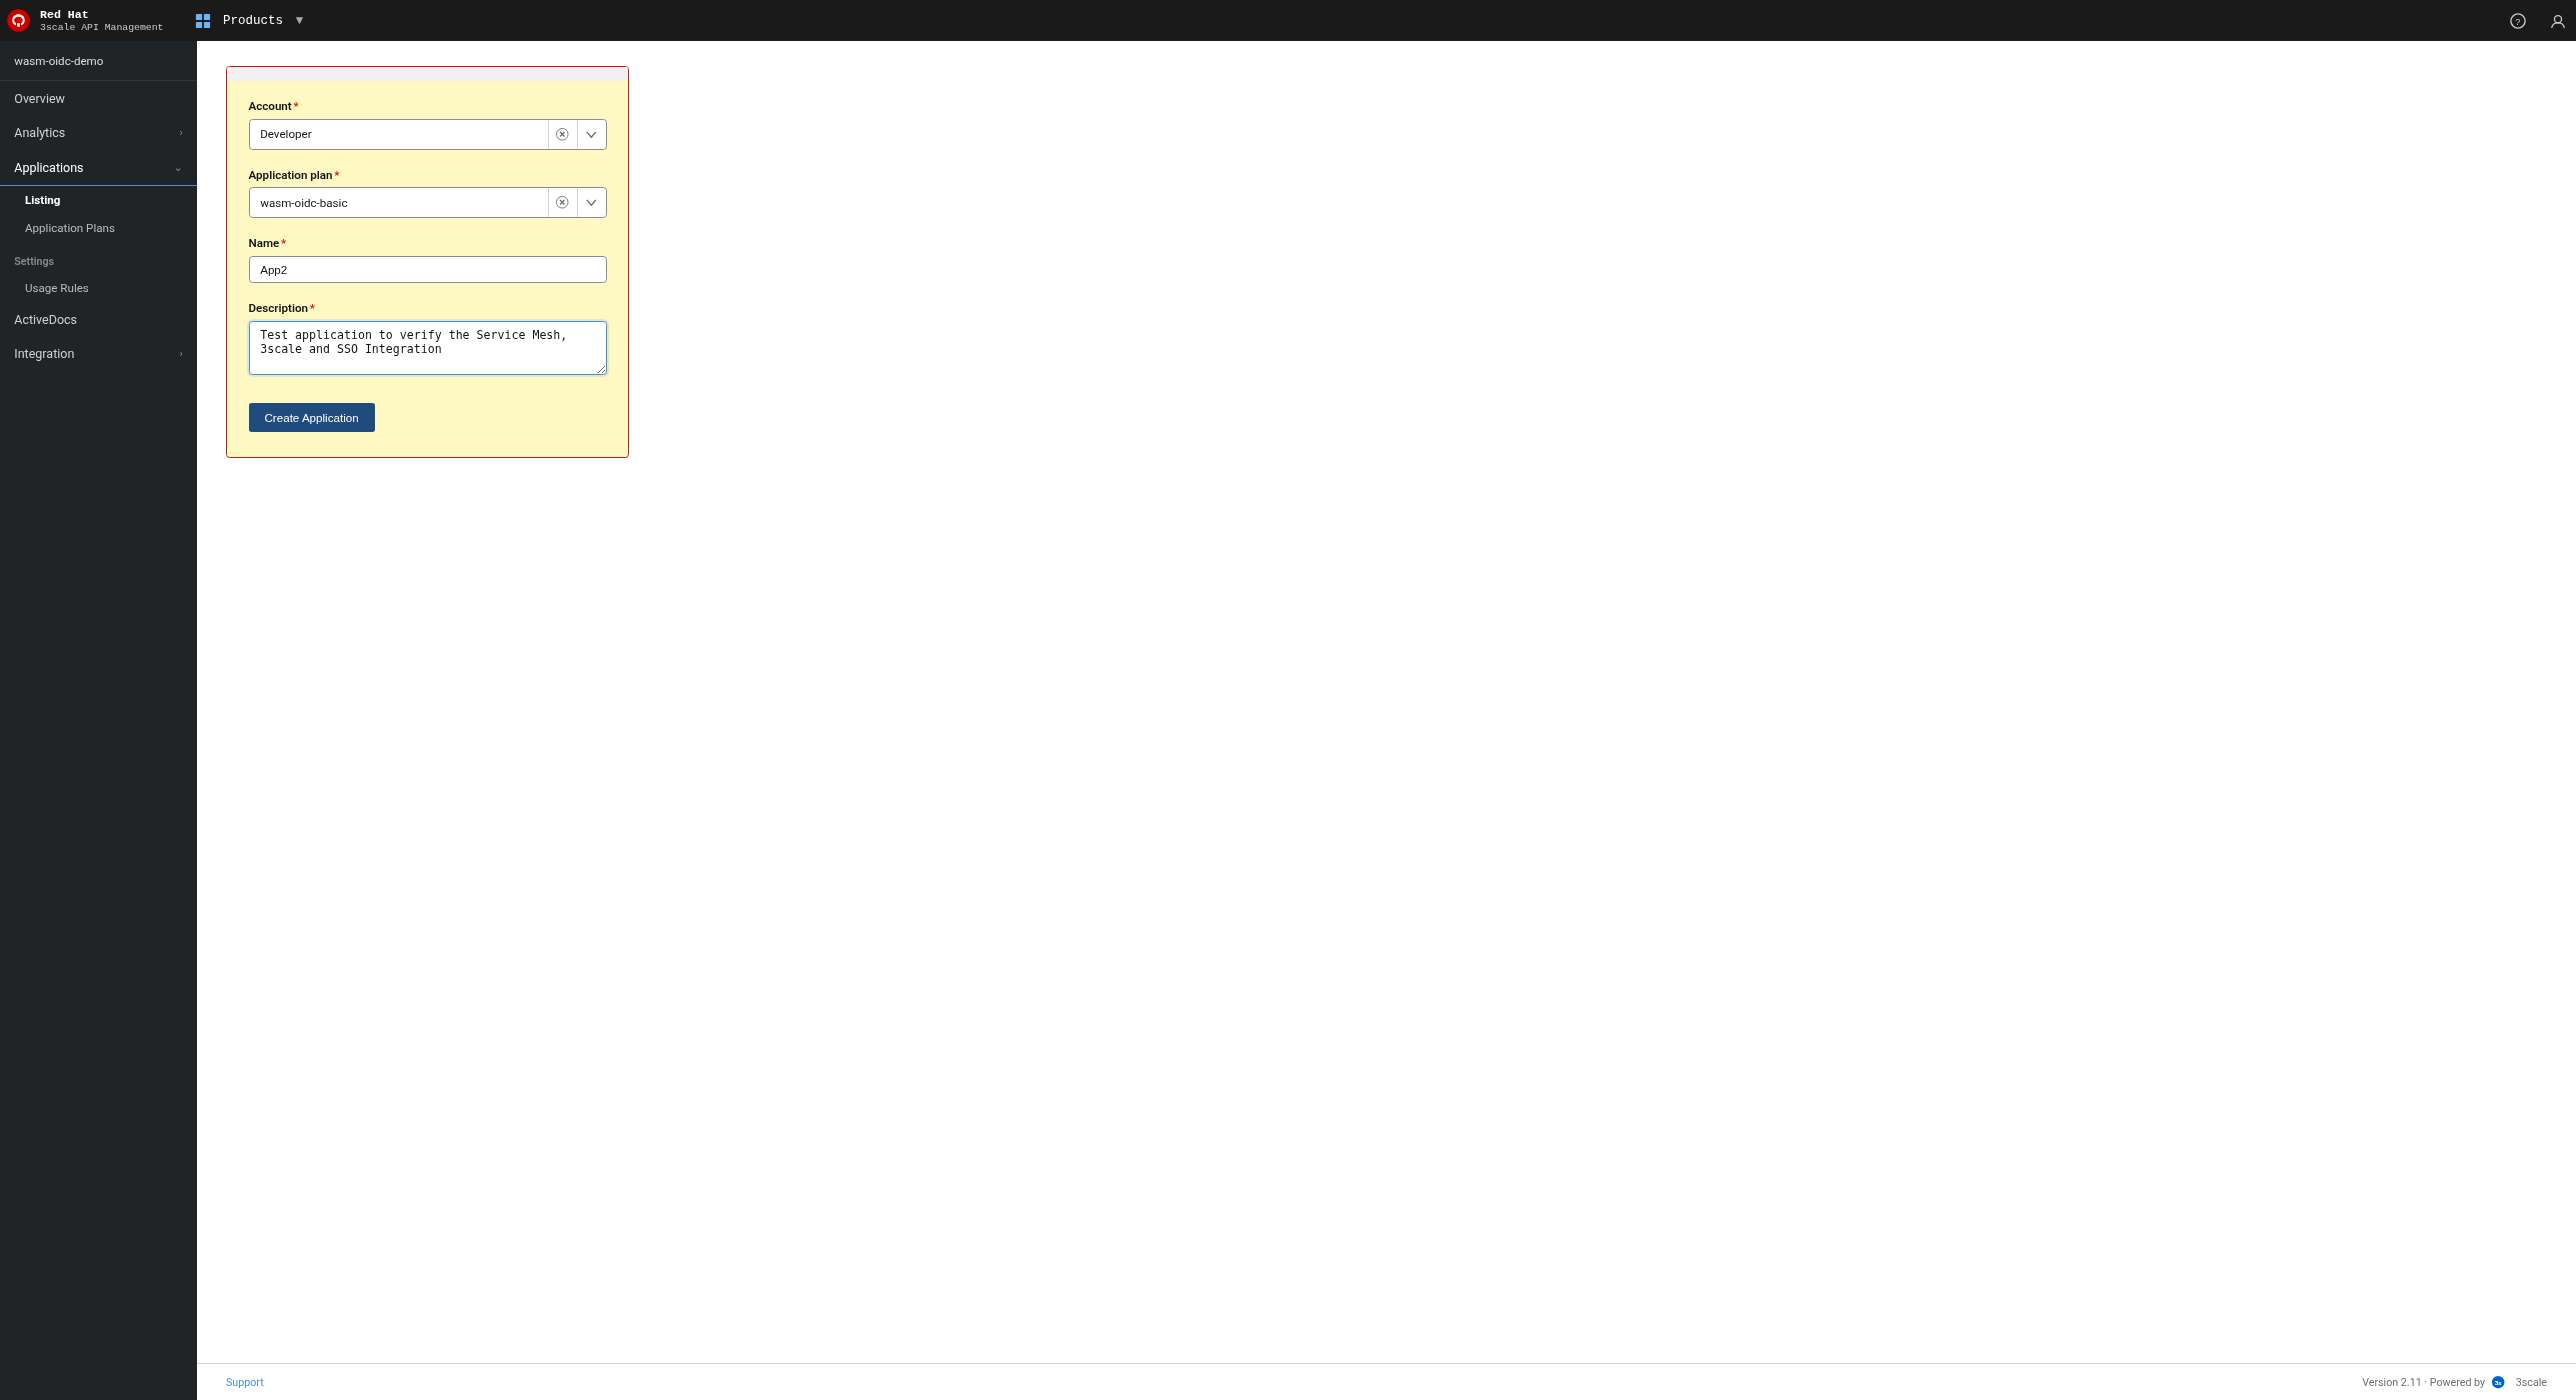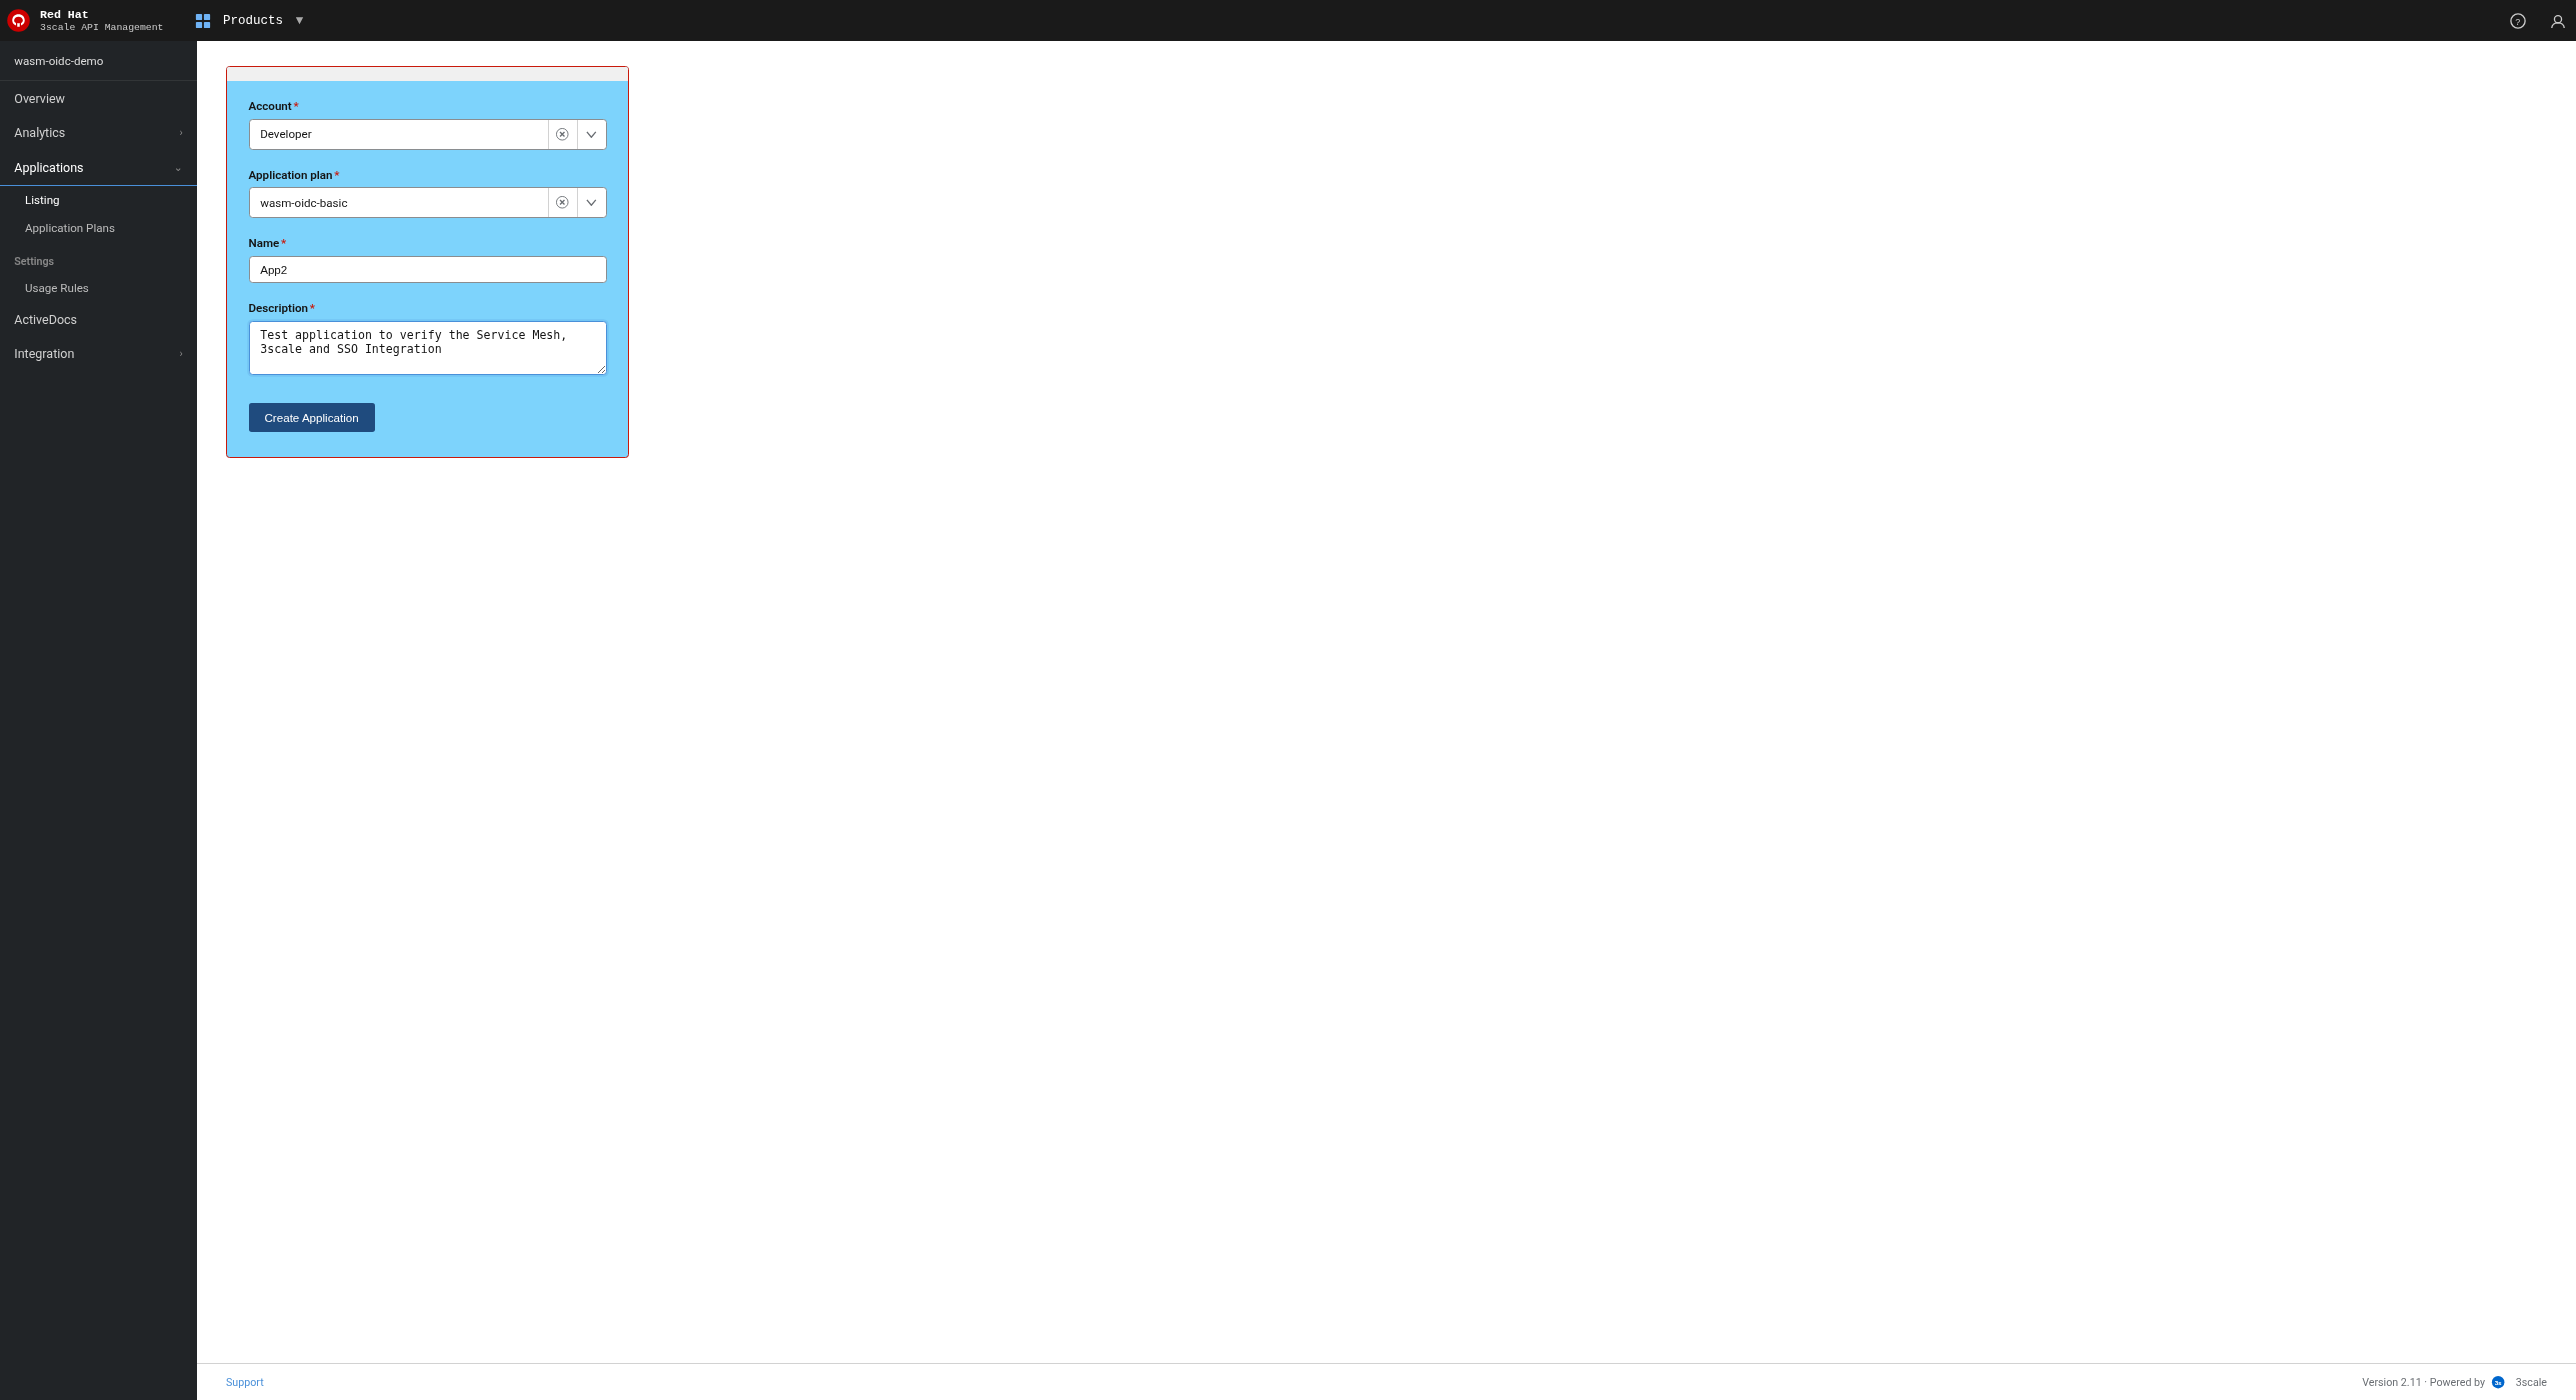--- a/index.html
+++ b/index.html
@@ -58,21 +58,21 @@
     .sidebar-item.active { color: #fff; }
     .sidebar-item.has-underline {
       border-bottom: 1.8px solid #4a90d9;
     }
     .sidebar-sub-item {
       padding: 7.2px 14.3px 7.2px 25px;
       color: #bbb;
       font-size: 11.6px;
       cursor: pointer;
     }
-    .sidebar-sub-item.active-sub { color: #fff; font-weight: 400; }
+    .sidebar-sub-item.active-sub { color: #fff; font-weight: 700; }
     .sidebar-section-label {
       padding: 12.5px 14.3px 5.4px 14.3px;
       color: #888;
       font-size: 10.7px;
       font-weight: 600;
       text-transform: none;
     }
     .chevron { font-size: 10.7px; color: #888; }
 
     
@@ -92,21 +92,21 @@
       font-weight: 400;
       color: #151515;
       margin-bottom: 21.5px;
     }
 
     
     .form-container {
       border: 1.8px solid #c9190b;
       border-radius: 3.6px;
       max-width: 403px;
-      background: #7dd3fc;
+      background: #fef9c3;
     }
     .form-inner {
       background: #f0f0f0;
       padding: 7.2px 0;
       height: 14.3px;
       border-radius: 1.8px 1.8px 0 0;
     }
     .form-body {
       padding: 18px 21.5px 25px 21.5px;
     }

